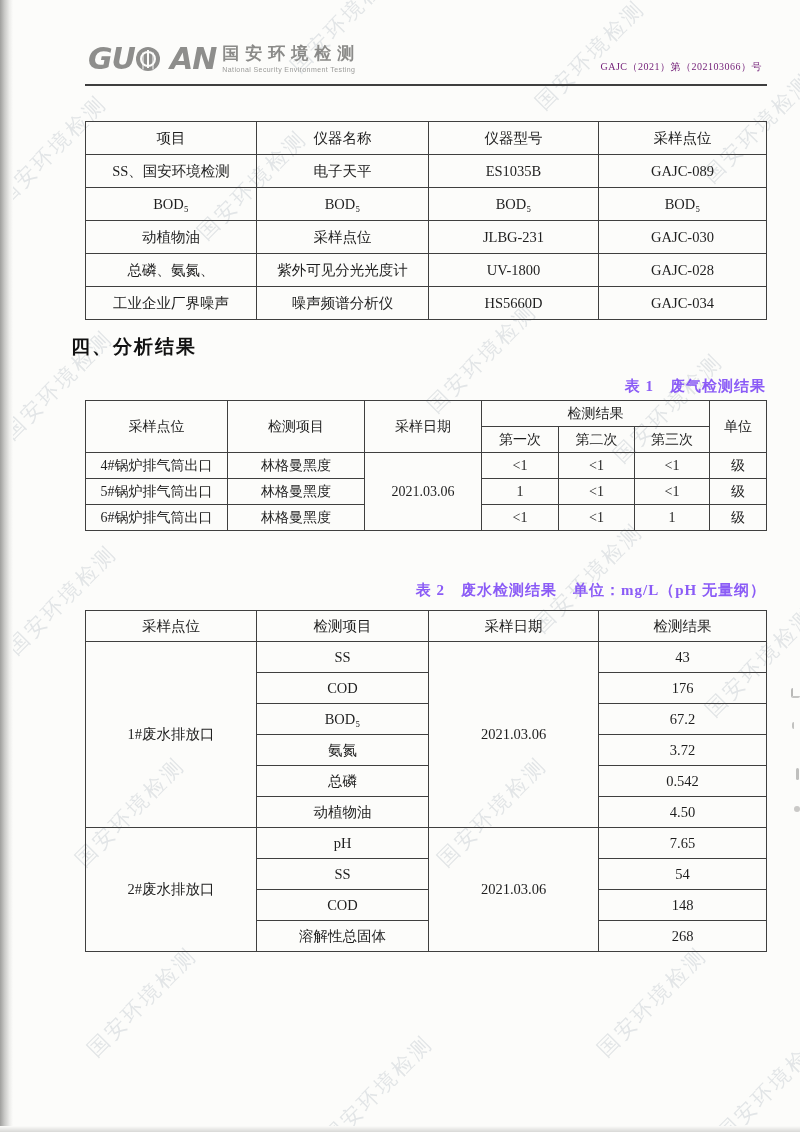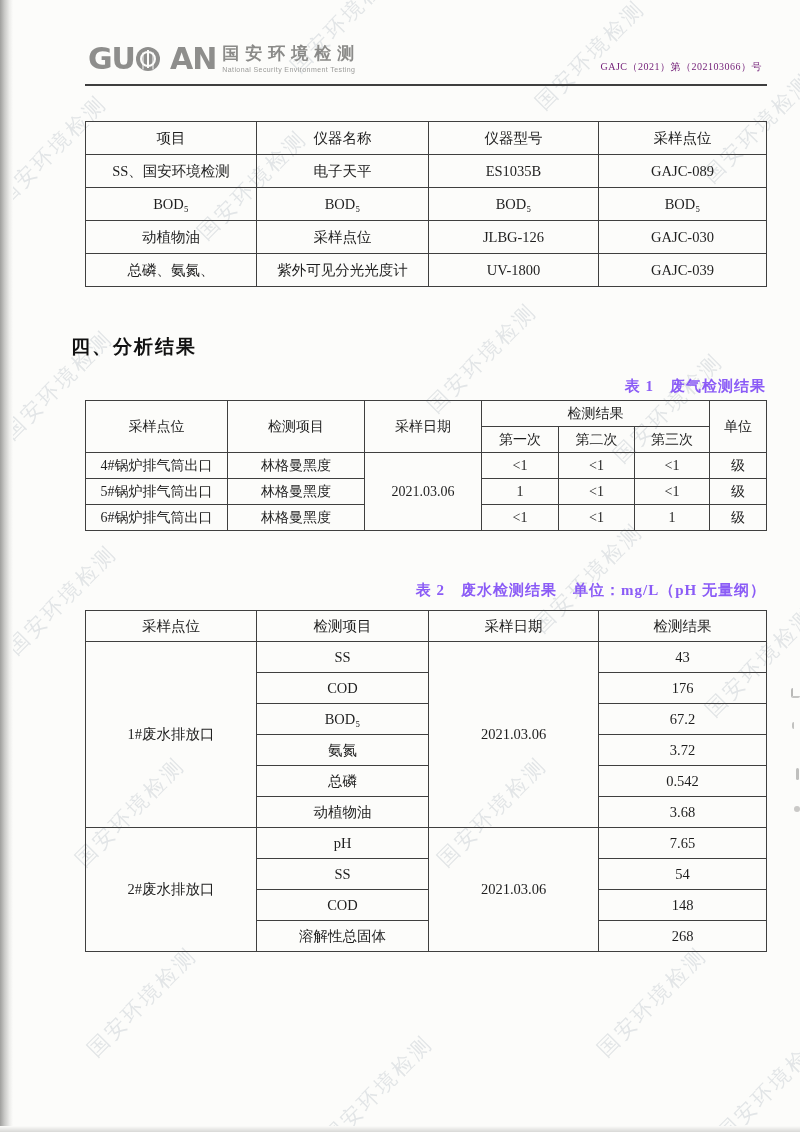--- a/index.html
+++ b/index.html
@@ -31,20 +31,21 @@
   }
   .content{position:absolute;inset:0;z-index:1;}
 
   
   .logo{position:absolute;left:88px;top:44px;display:flex;align-items:flex-start;}
   .wordmark{
     display:flex;align-items:center;
     font-family:"DejaVu Sans","Liberation Sans",sans-serif;
     font-weight:bold;font-size:30px;line-height:30px;color:#8e8e8c;
     letter-spacing:-1px;
+    font-style:italic;
   }
   .globe{
     width:24px;height:24px;border-radius:50%;
     background:#8e8e8c;display:inline-block;margin:0 2px 0 1px;
     position:relative;
   }
   .globe::before{
     content:"";position:absolute;left:4px;top:4px;width:16px;height:16px;
     border-radius:50%;border:2px solid #fcfcfa;box-sizing:border-box;
   }
@@ -176,28 +177,34 @@
       </tr>
       <tr>
         <td>BOD₅</td>
         <td>BOD₅</td>
         <td>BOD₅</td>
         <td>BOD₅</td>
       </tr>
       <tr>
         <td>动植物油</td>
         <td>采样点位</td>
-        <td>JLBG-126</td>
+        <td>JLBG-231</td>
         <td>GAJC-030</td>
       </tr>
       <tr>
         <td>总磷、氨氮、</td>
         <td>紫外可见分光光度计</td>
         <td>UV-1800</td>
-        <td>GAJC-039</td>
+        <td>GAJC-028</td>
+      </tr>
+      <tr>
+        <td>工业企业厂界噪声</td>
+        <td>噪声频谱分析仪</td>
+        <td>HS5660D</td>
+        <td>GAJC-034</td>
       </tr>
     </tbody>
       </table>
 
     <div class="sec-title">四、分析结果</div>
 
     <div class="tbl-caption cap1">表 1　废气检测结果</div>
     <table class="gas-table">
       <colgroup>
         <col style="width:142px">
@@ -281,21 +288,21 @@
       <tr>
         <td>氨氮</td>
         <td>3.72</td>
       </tr>
       <tr>
         <td>总磷</td>
         <td>0.542</td>
       </tr>
       <tr>
         <td>动植物油</td>
-        <td>3.68</td>
+        <td>4.50</td>
       </tr>
       <tr>
         <td rowspan="4">2#废水排放口</td>
         <td>pH</td>
         <td rowspan="4">2021.03.06</td>
         <td>7.65</td>
       </tr>
       <tr>
         <td>SS</td>
         <td>54</td>

